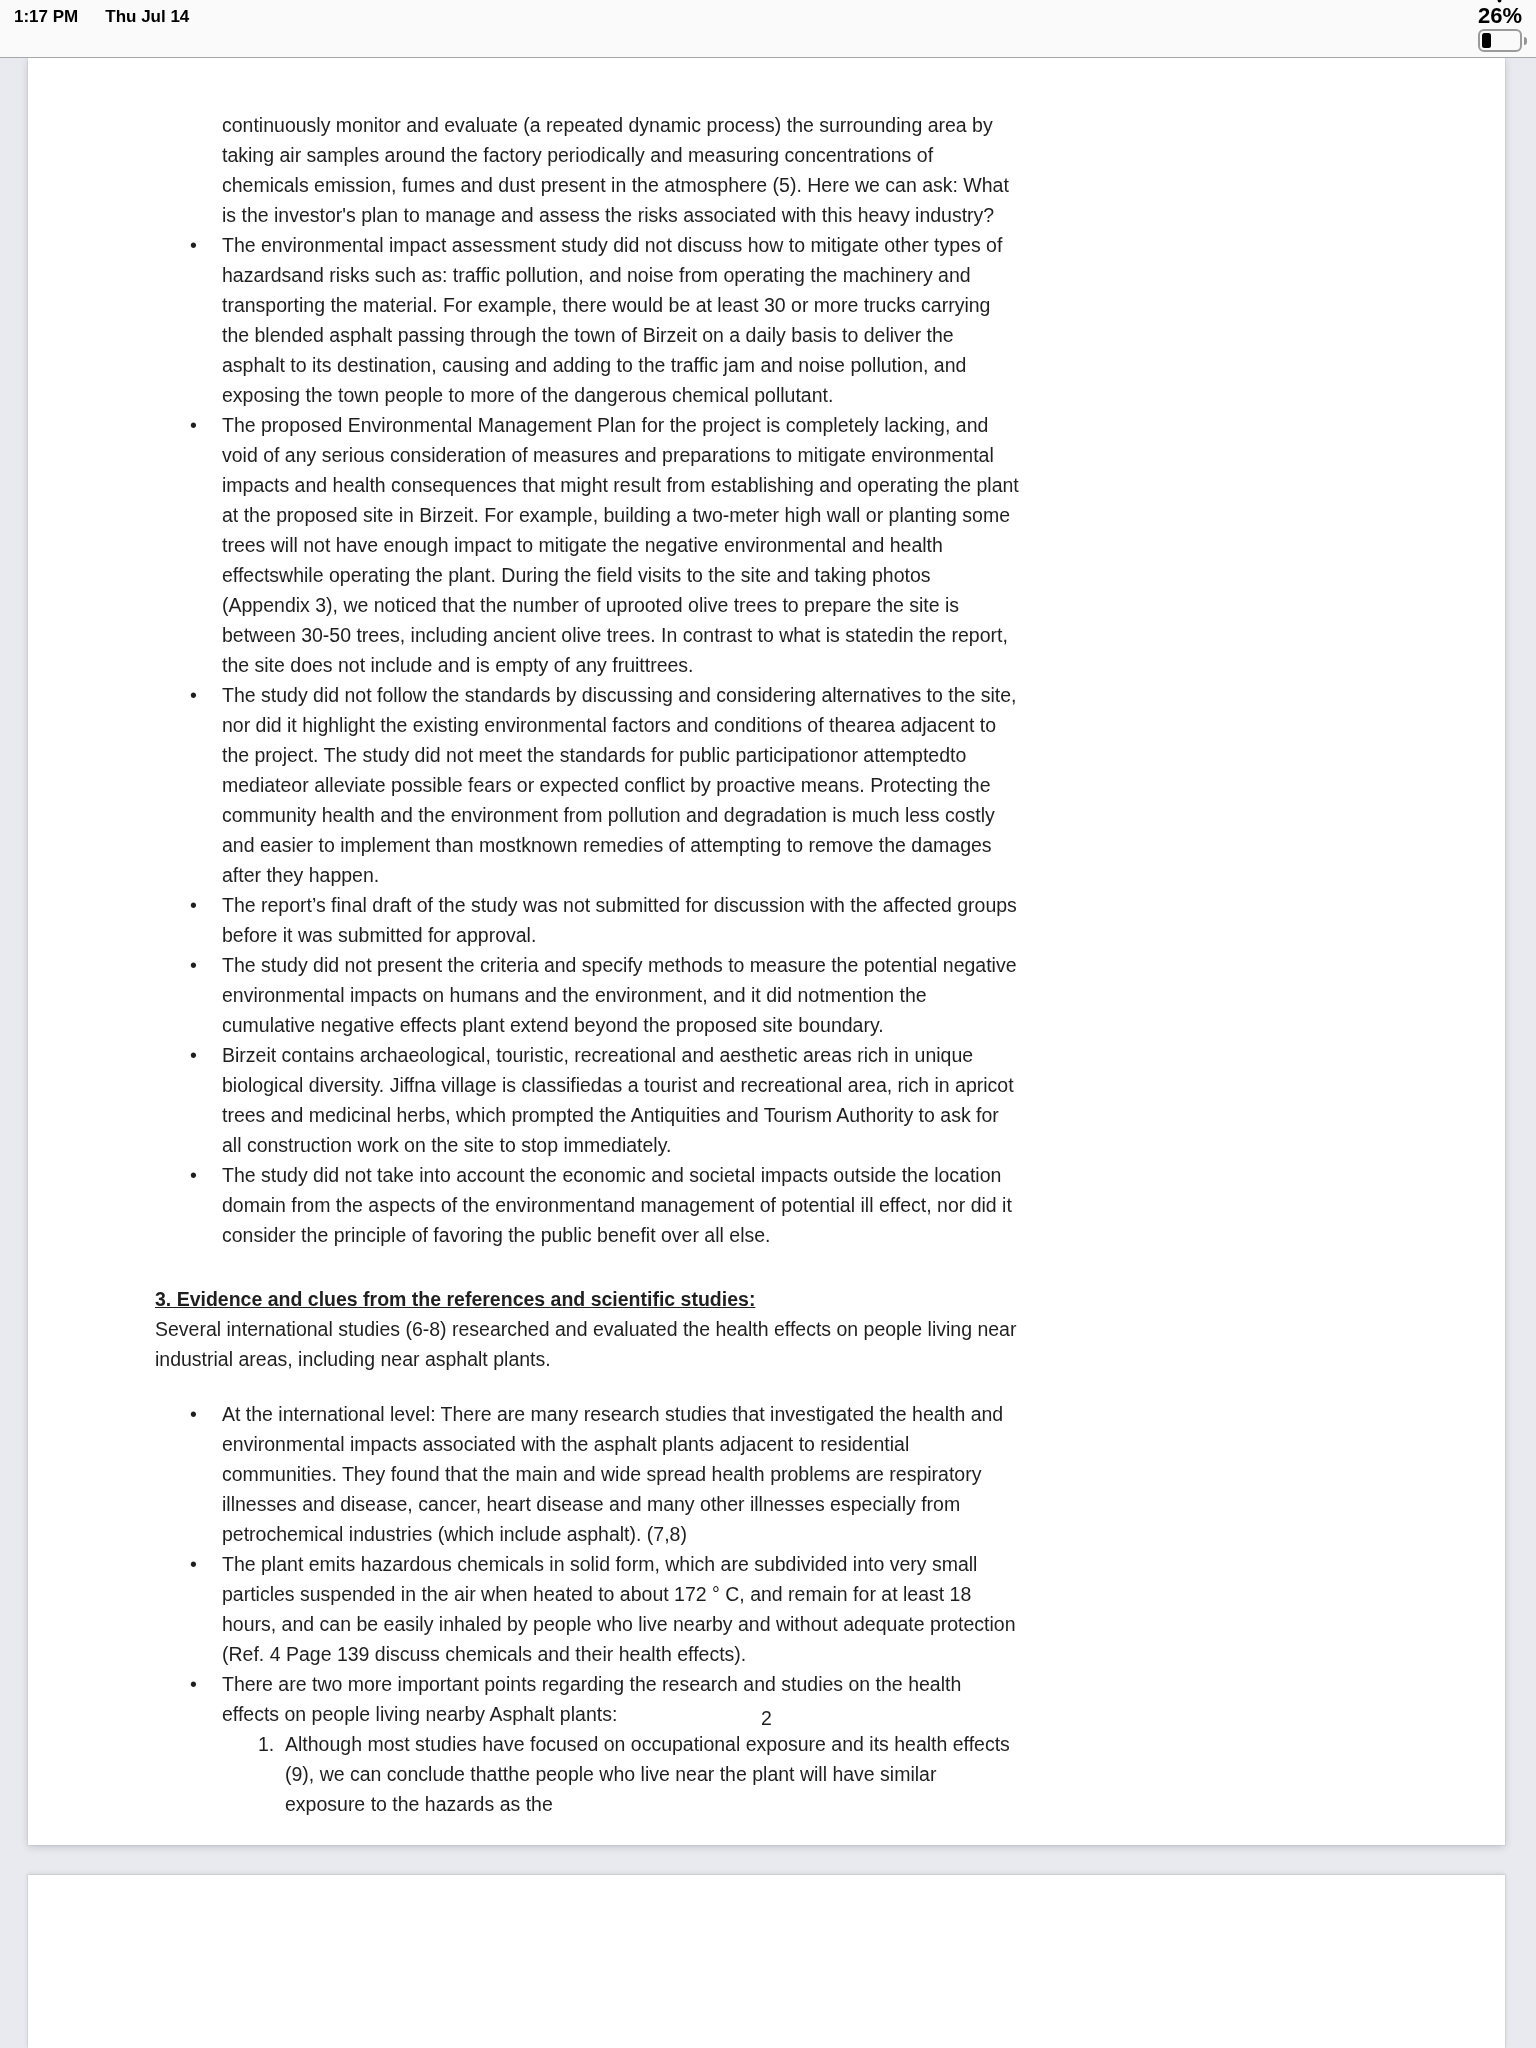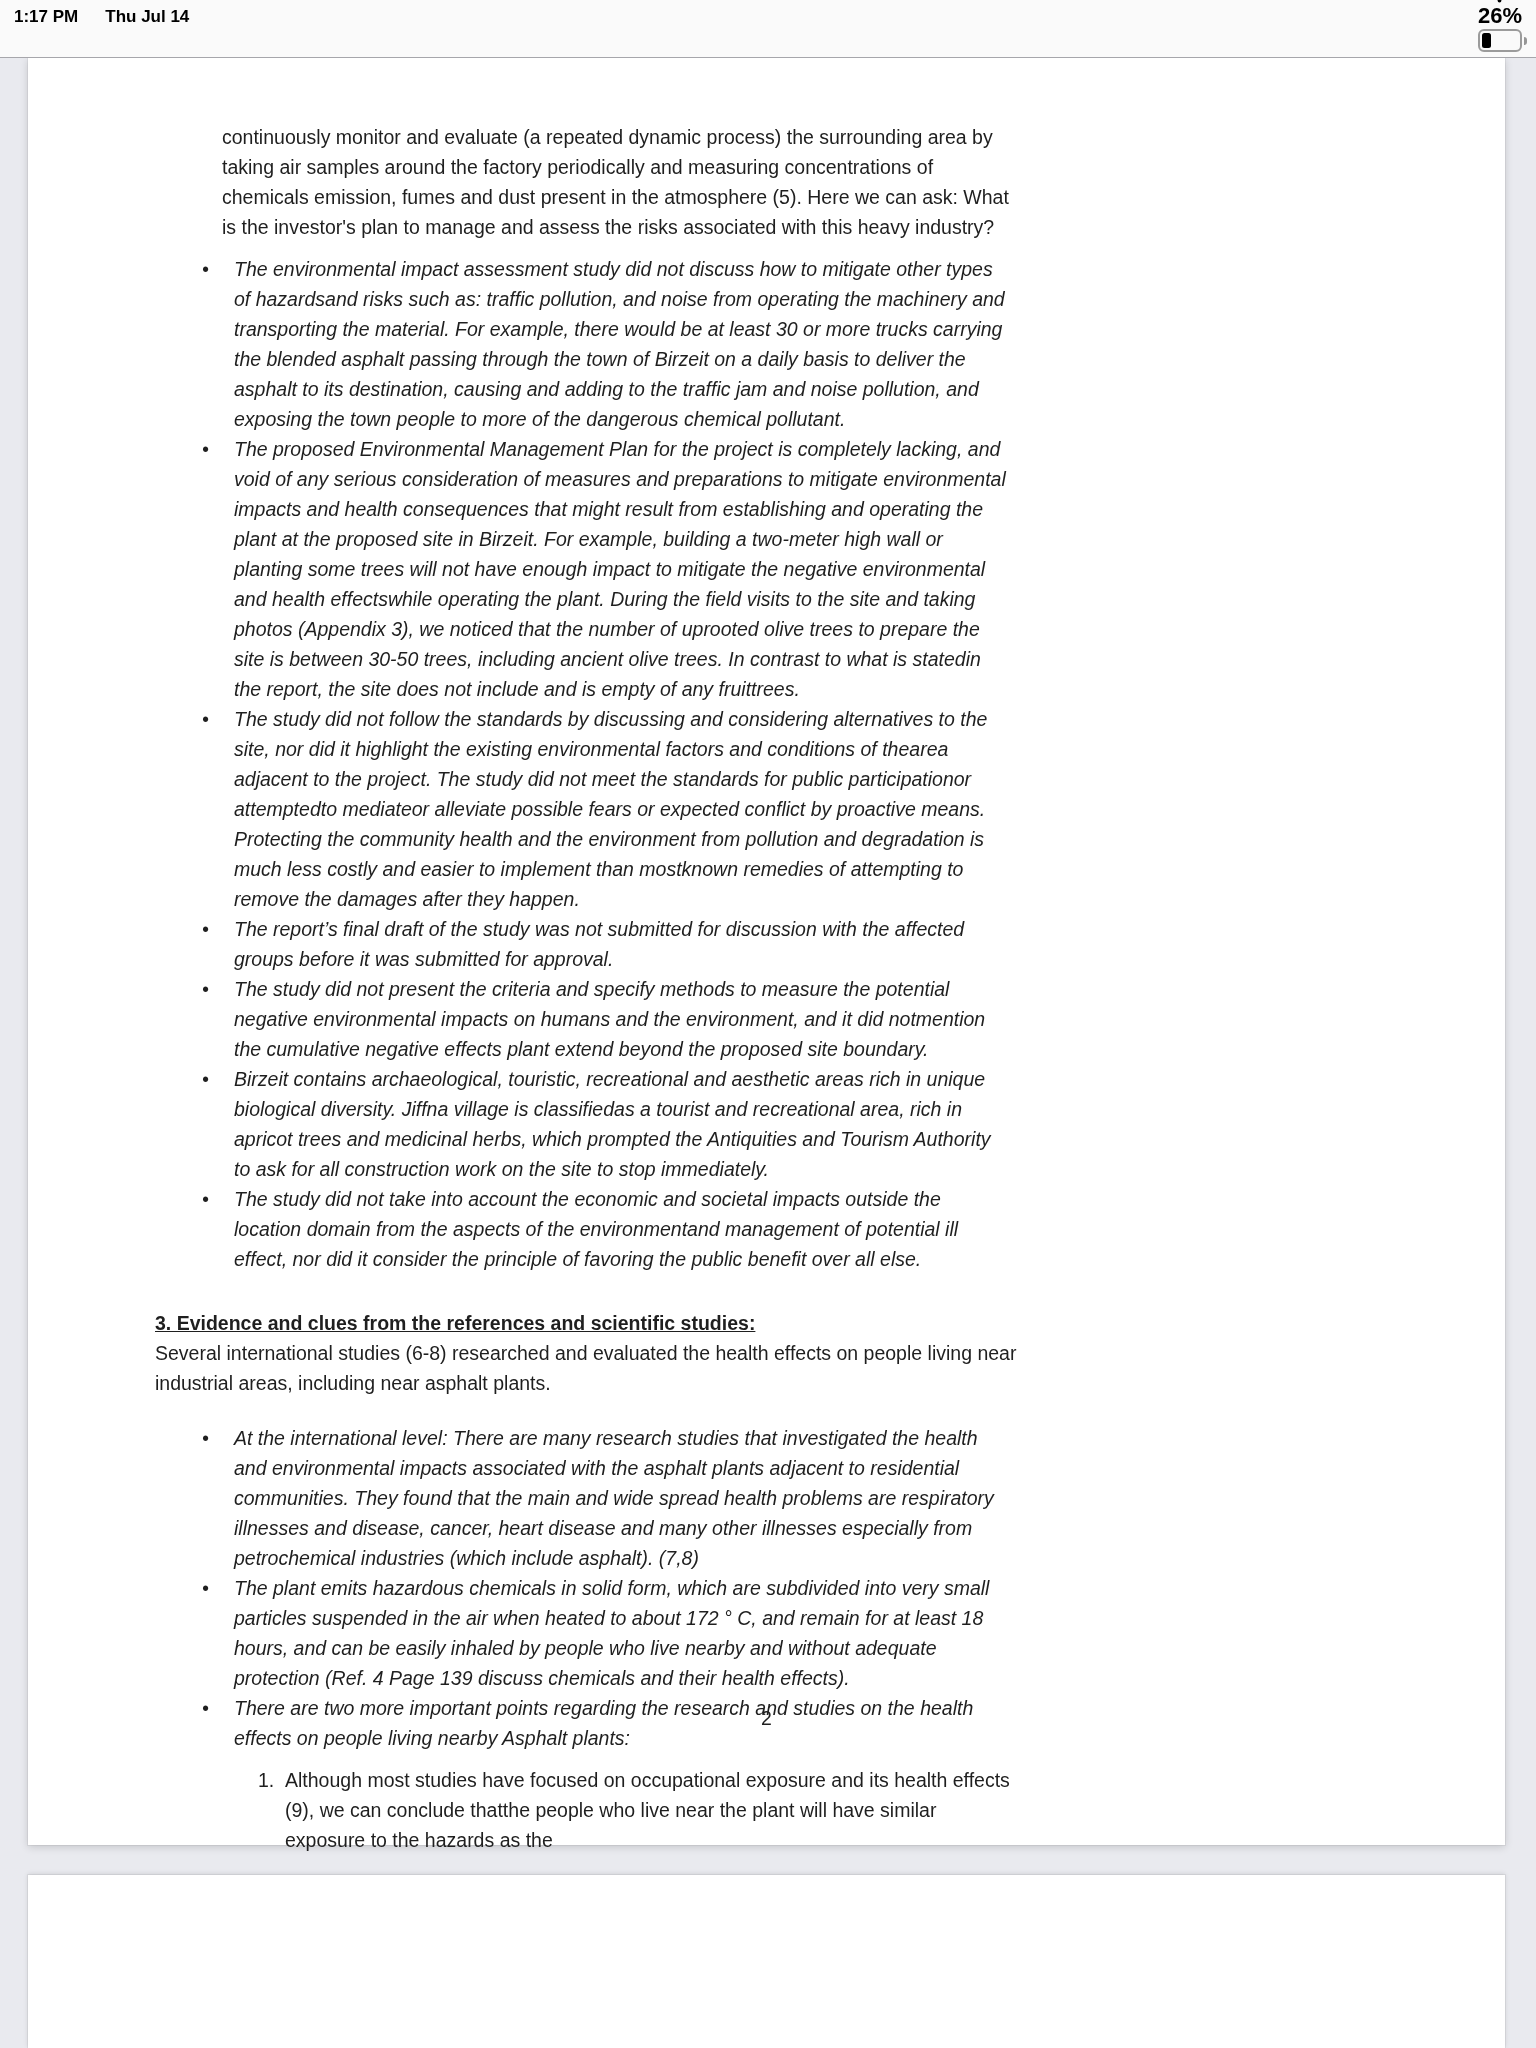--- a/index.html
+++ b/index.html
@@ -46,22 +46,22 @@
   }
   .page-current { top:0; height:1787px; }
   .page-next { top:1817px; height:173px;
     box-shadow:0 0 0 1px rgba(0,0,0,0.05), 0 -1px 5px rgba(0,0,0,0.12); }
 
   
   .textblock {
     position:absolute; top:52px; left:127px; width:866px;
     font-size:19.5px; line-height:30px; color:#1f1f1f;
   }
-  .continuation { margin:12px 0 0 67px; }
-  ul.bullets { list-style:none; margin:12px; padding:0;font-style:italic; }
+  .continuation { margin:0 0 0 67px; }
+  ul.bullets { list-style:none; margin:0; padding:0; }
   ul.bullets > li { position:relative; padding-left:67px; }
   ul.bullets > li::before { content:"\2022"; position:absolute; left:35px; top:0; }
   ul.bullets.second { margin-top:25px; }
   .section-heading {
     margin:34px 0 0 0; font-size:19.5px; font-weight:700;
     line-height:30px; text-decoration:underline; color:#1f1f1f;
   }
   .section-intro { margin:0; }
   ol.numbered { list-style:none; margin:0; padding:0; }
   ol.numbered > li { position:relative; padding-left:130px; }

